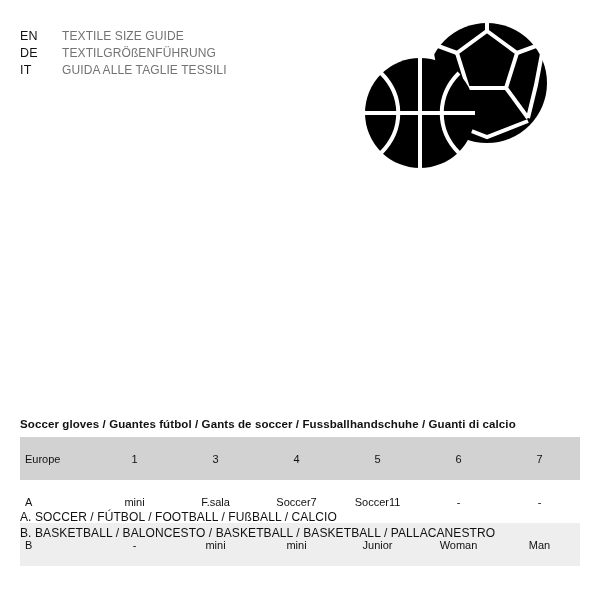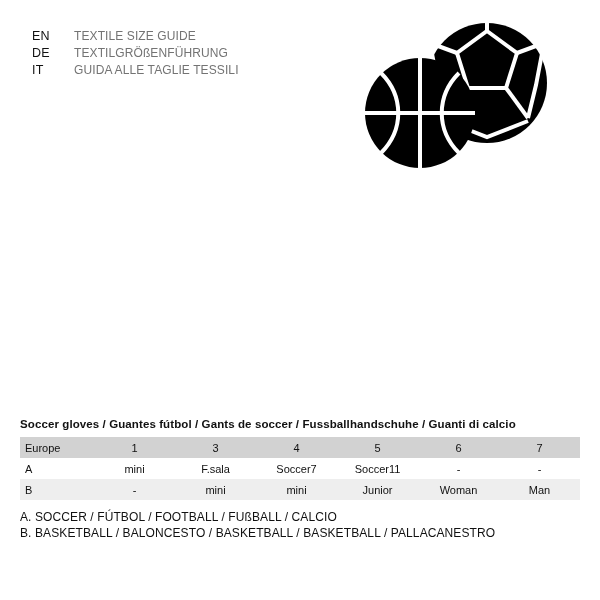--- a/index.html
+++ b/index.html
@@ -12,21 +12,21 @@
     background: #ffffff;
     font-family: "Liberation Sans", sans-serif;
     color: #1a1a1a;
     overflow: hidden;
     position: relative;
   }
 
   
   .lang-block {
     position: absolute;
-    left: 32px;
+    left: 20px;
     top: 14px;
     width: 300px;
   }
   .lang-row {
     display: flex;
     align-items: baseline;
     height: 17px;
     line-height: 17px;
   }
   .lang-code {
@@ -74,22 +74,22 @@
   table.size-table {
     border-collapse: collapse;
     width: 560px;
     table-layout: fixed;
   }
   table.size-table td,
   table.size-table th {
     font-size: 11px;
     font-weight: normal;
     color: #111;
-    height: 21px;
-    padding: 0;
+    height: 27px;
+    padding: 8px;
     text-align: center;
     border: 0;
   }
   table.size-table tr.header-row td {
     background: #d2d2d2;
   }
   table.size-table tr.alt-row td {
     background: #eeeeee;
   }
   table.size-table tr td:first-child {

